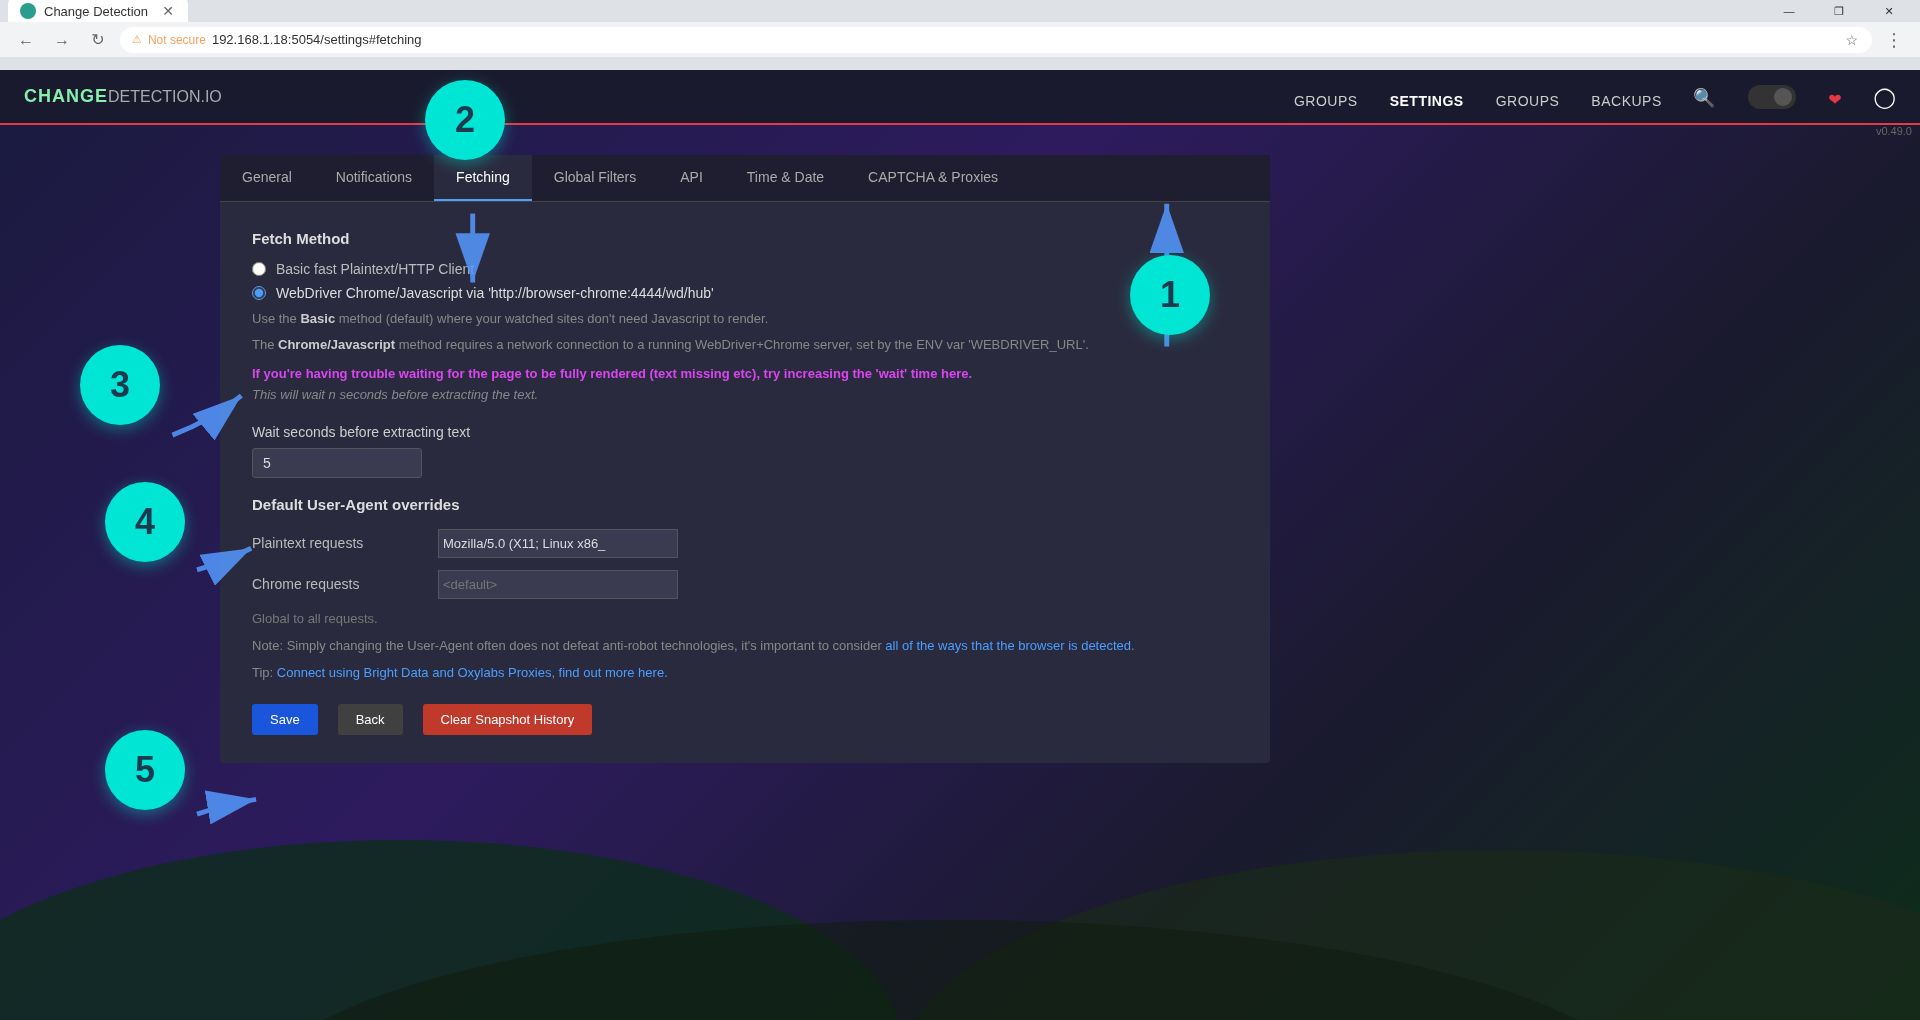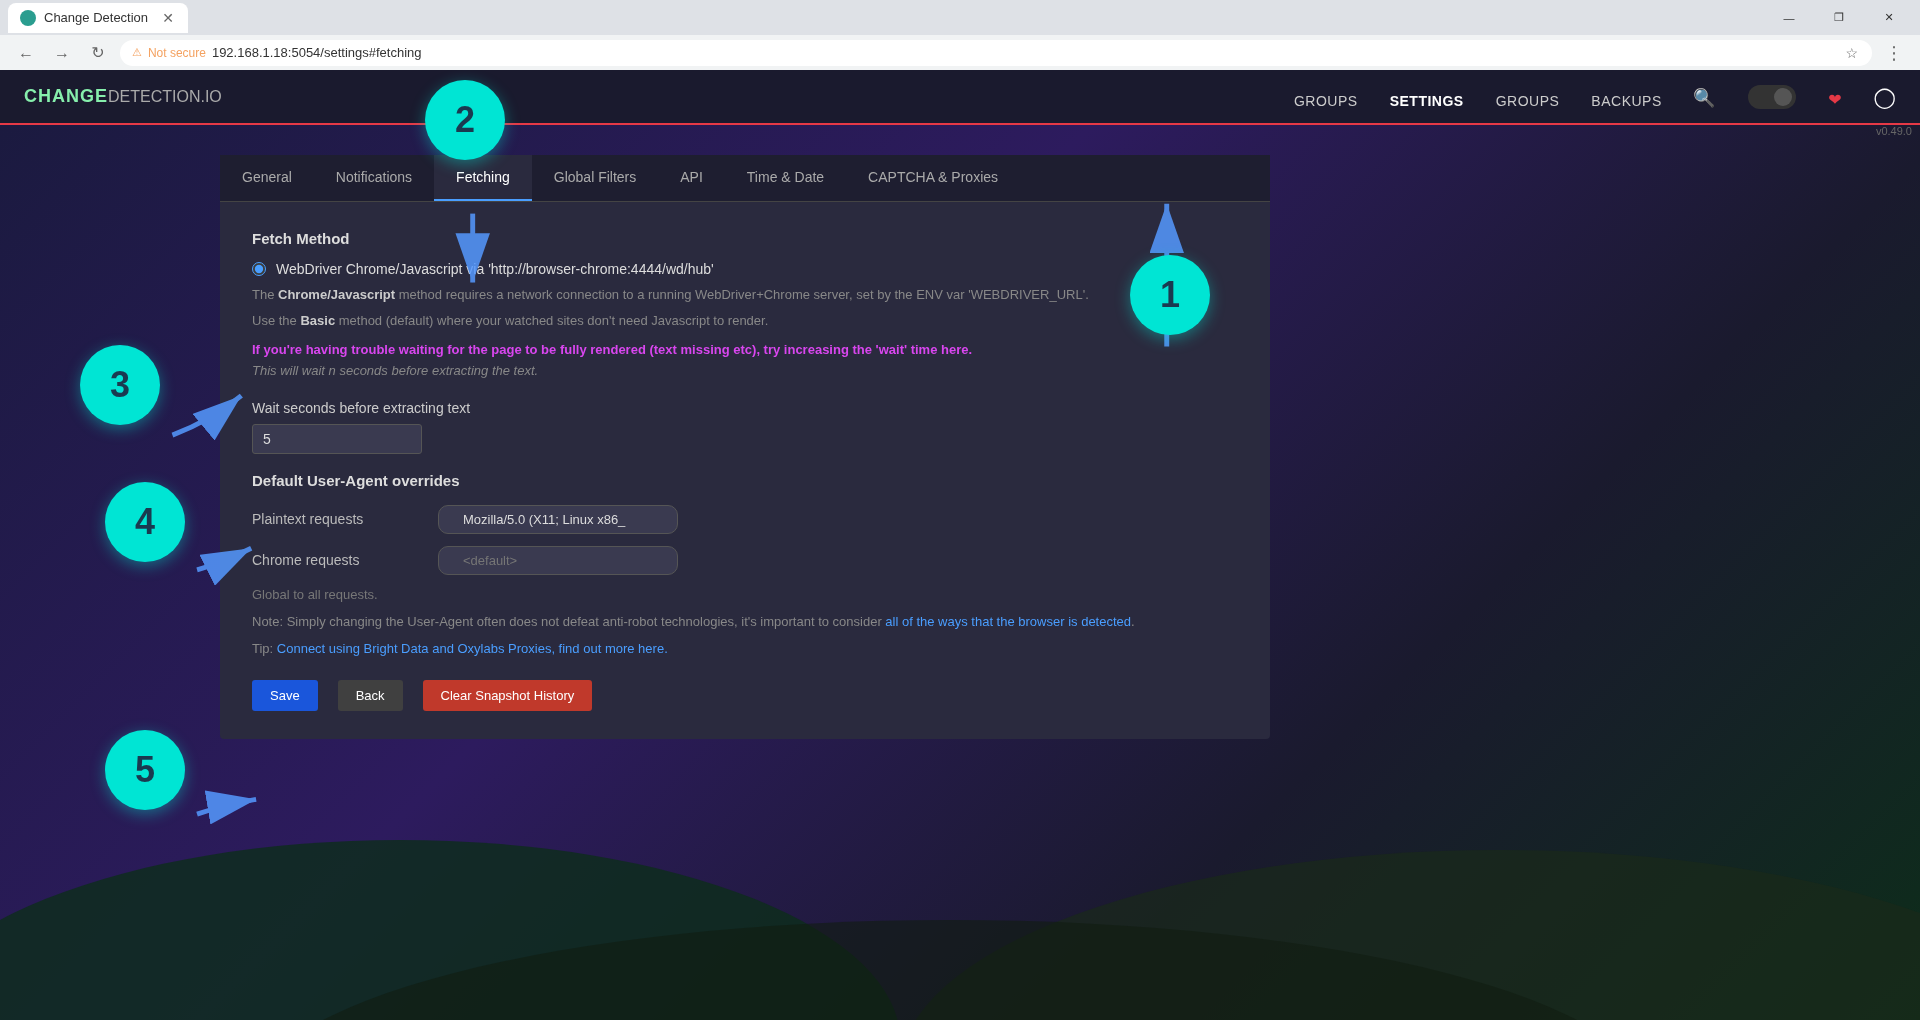--- a/index.html
+++ b/index.html
@@ -6,21 +6,21 @@
     body { font-family: 'Segoe UI', Arial, sans-serif; background: #1a1a2e; width: 1920px; height: 1020px; overflow: hidden; position: relative; }
 
     
     .browser-chrome {
       background: #dee1e6;
       height: 70px;
       display: flex;
       flex-direction: column;
     }
     .browser-titlebar {
-      height: 35px;
+      height: 22px;
       display: flex;
       align-items: center;
       padding: 0 8px;
       gap: 4px;
     }
     .browser-tab {
       background: #fff;
       border-radius: 8px 8px 0 0;
       padding: 0 12px;
       height: 30px;
@@ -262,24 +262,24 @@
     .ua-row-label {
       font-size: 14px;
       color: #bbb;
       width: 170px;
       flex-shrink: 0;
       font-weight: 500;
     }
     .ua-input {
       background: #3a3a50;
       border: 1px solid #555;
-      border-radius: 10px;
+      border-radius: 0;
       color: #ddd;
       font-size: 13px;
-      padding: 6px 24px;
+      padding: 6px 4px;
       width: 240px;
       outline: none;
     }
     .applied-text {
       font-size: 13px;
       color: #777;
       margin-bottom: 10px;
     }
     .note-text {
       font-size: 13px;
@@ -424,30 +424,36 @@
         <div class="tab-item">API</div>
         <div class="tab-item">Time &amp; Date</div>
         <div class="tab-item">CAPTCHA &amp; Proxies</div>
       </div>
 
       <div class="panel-content">
 
         <div>
           <div class="section-title">Fetch Method</div>
 
+          <div class="radio-group">
+            <label class="radio-label">
+              <input type="radio" name="fetch_method" style="">
+              <span>Basic fast Plaintext/HTTP Client</span>
+            </label>
+          </div>
 
           <div class="radio-group">
             <label class="radio-label selected">
               <input type="radio" name="fetch_method" checked="" style="">
               <span>WebDriver Chrome/Javascript via 'http://browser-chrome:4444/wd/hub'</span>
             </label>
           </div>
 
+          <p class="info-text">Use the <strong>Basic</strong> method (default) where your watched sites don't need Javascript to render.</p>
           <p class="info-text">The <strong>Chrome/Javascript</strong> method requires a network connection to a running WebDriver+Chrome server, set by the ENV var 'WEBDRIVER_URL'.</p>
-          <p class="info-text">Use the <strong>Basic</strong> method (default) where your watched sites don't need Javascript to render.</p>
 
           <p class="tip-text">
             <strong>If you're having trouble waiting for the page to be fully rendered (text missing etc), try increasing the 'wait' time here.</strong><br>
             This will wait n seconds before extracting the text.
           </p>
 
           <div class="field-group">
             <div class="field-label">Wait seconds before extracting text</div>
             <input type="text" class="text-input" value="5" style="">
           </div>

